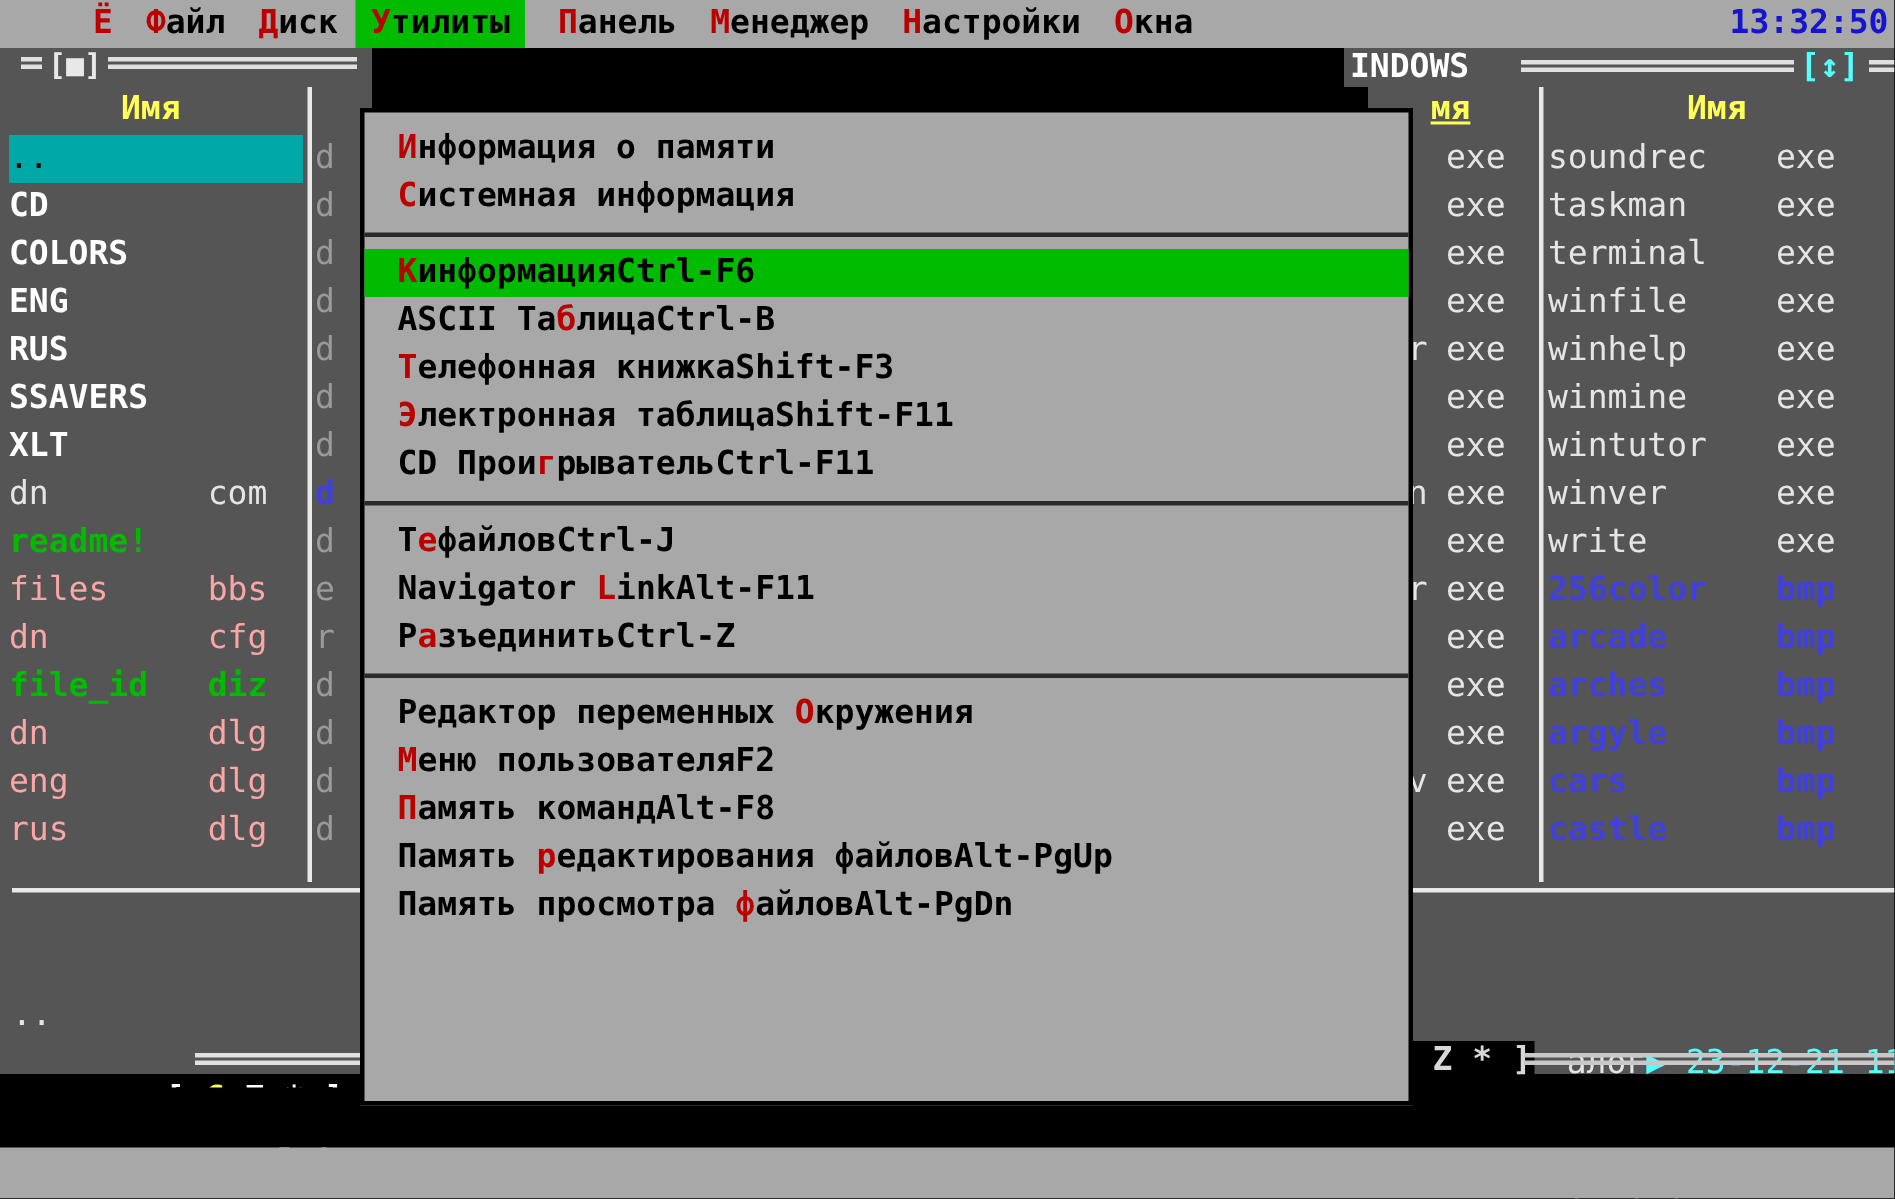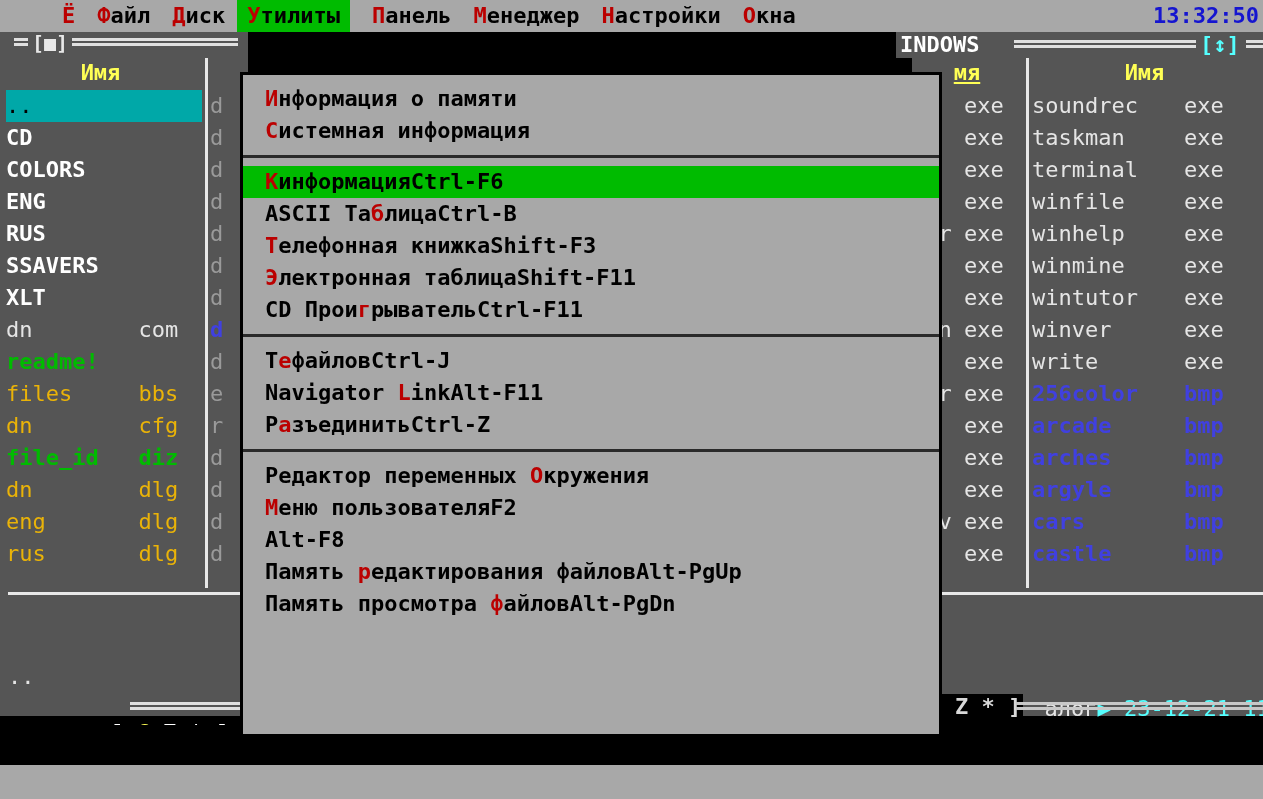--- a/index.html
+++ b/index.html
@@ -82,21 +82,21 @@
   }
 
   .filelist {
     position: absolute;
     white-space: pre;
     font-size: 22px;
     line-height: 32px;
   }
   .frow { height: 32px; white-space: pre; }
   .c-dir  { color: #ffffff; font-weight: bold; }
-  .c-norm { color: #eab308; }
+  .c-norm { color: #fca5a5; }
   .c-cyan { color: #e5e5e5; }
   .c-cyanb{ color: #55ffff; }
   .c-green{ color: #00bb00; font-weight: bold; }
   .c-blue { color: #4040e0; font-weight: bold; }
   .c-grey { color: #9a9a9a; }
   .c-white{ color: #ffffff; }
   .c-yellow { color: #ffff55; font-weight: bold; }
   .sel {
     background: #00a8a8; color: #000000;
   }
@@ -288,20 +288,21 @@
         <div class="dd-group">
           <div class="dd-item">
             <span class="dd-label"><span>Редактор переменных </span><span class="hot">О</span><span>кружения</span></span>
             <span class="dd-key"></span>
           </div>
           <div class="dd-item">
             <span class="dd-label"><span class="hot">М</span><span>еню пользователя</span></span>
             <span class="dd-key">F2</span>
           </div>
           <div class="dd-item">
+            <span class="dd-label"><span class="hot">П</span><span>амять команд</span></span>
             <span class="dd-key">Alt-F8</span>
           </div>
           <div class="dd-item">
             <span class="dd-label"><span>Память </span><span class="hot">р</span><span>едактирования файлов</span></span>
             <span class="dd-key">Alt-PgUp</span>
           </div>
           <div class="dd-item">
             <span class="dd-label"><span>Память просмотра </span><span class="hot">ф</span><span>айлов</span></span>
             <span class="dd-key">Alt-PgDn</span>
           </div>

